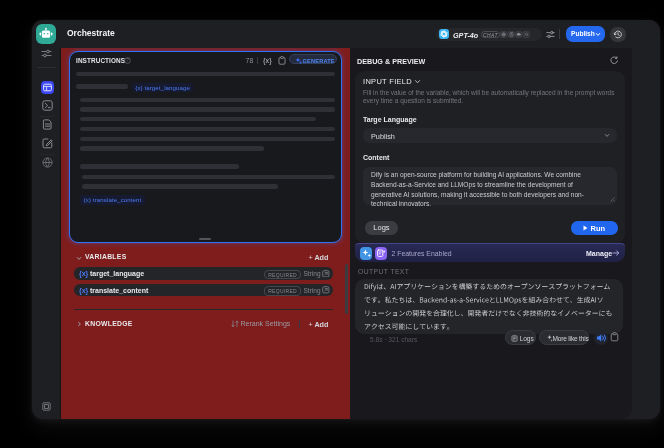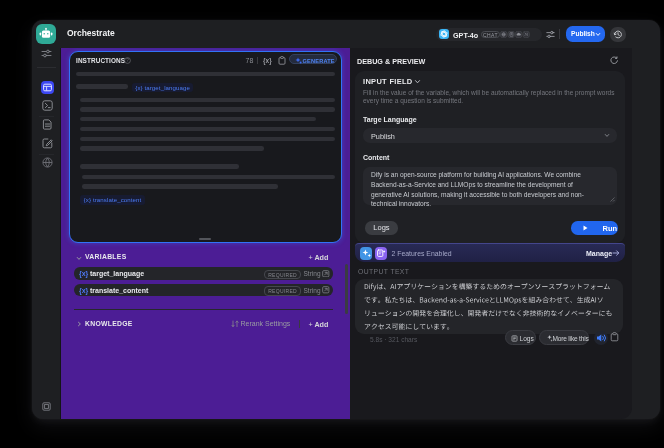--- a/index.html
+++ b/index.html
@@ -19,21 +19,21 @@
             <rect x="14.9" y="8.4" width="1.5" height="3.2" rx=".75"></rect>
           </g>
           <g fill="#2faa97">
             <circle cx="8.2" cy="9.7" r=".72"></circle>
             <circle cx="11.8" cy="9.7" r=".72"></circle>
           </g>
         </svg>
   </div>
   <div class="abs" style="left:35px;top:7.5px;font-size:8.5px;font-weight:bold;color:#f1f2f4;">Orchestrate</div>
 
-  <div class="abs" style="left:404px;top:7.5px;width:106px;height:13px;background:#26272b;border-radius:7px;">
+  <div class="abs" style="left:404px;top:7.5px;width:106px;height:13px;background:#26272b;border-radius:7px;font-style:italic;">
     <div class="abs" style="left:3px;top:1.5px;width:10px;height:10px;border-radius:3px;background:#3bb5f5;">
       <svg width="10" height="10" viewBox="0 0 20 20">
             <g stroke="#fff" stroke-width="1.9" fill="none" stroke-linecap="round">
               <path d="M10 3.6a3.4 3.4 0 0 1 3.4 3.4v3" transform="rotate(0 10 10)"></path>
               <path d="M10 3.6a3.4 3.4 0 0 1 3.4 3.4v3" transform="rotate(60 10 10)"></path>
               <path d="M10 3.6a3.4 3.4 0 0 1 3.4 3.4v3" transform="rotate(120 10 10)"></path>
               <path d="M10 3.6a3.4 3.4 0 0 1 3.4 3.4v3" transform="rotate(180 10 10)"></path>
               <path d="M10 3.6a3.4 3.4 0 0 1 3.4 3.4v3" transform="rotate(240 10 10)"></path>
               <path d="M10 3.6a3.4 3.4 0 0 1 3.4 3.4v3" transform="rotate(300 10 10)"></path>
             </g>
@@ -125,21 +125,21 @@
         </svg>
       </div>
   <div class="abs" style="left:10px;top:354px;">
         <svg width="9" height="9" viewBox="0 0 9 9" fill="none" stroke="#7c7e84" stroke-width="0.9">
           <rect x="0.8" y="0.8" width="7.4" height="7.4" rx="1.2"></rect>
           <rect x="2.6" y="2.6" width="3.8" height="3.8"></rect>
         </svg>
       </div>
 </div>
 
-<div class="abs" style="left:29px;top:28px;width:289px;height:371px;background:#4c1d95;overflow:hidden;">
+<div class="abs" style="left:29px;top:28px;width:289px;height:371px;background:#7f1d1d;overflow:hidden;">
 
   <div class="abs" style="left:7.5px;top:3px;width:273px;height:192px;background:#18191d;border:1.2px solid #3273f6;border-radius:9px;box-shadow:0 0 4px 0.5px rgba(50,115,246,0.3);">
     <div class="abs" style="left:6.5px;top:5.2px;font-size:6.4px;font-weight:bold;letter-spacing:.1px;color:#e3e4e8;">INSTRUCTIONS</div>
     <div class="abs" style="left:54px;top:5px;width:7px;height:7px;">
           <svg width="7" height="7" viewBox="0 0 7 7">
             <circle cx="3.5" cy="3.5" r="2.9" fill="none" stroke="#6b6d73" stroke-width="0.7"></circle>
             <text x="3.5" y="5.2" font-size="4.5" fill="#6b6d73" text-anchor="middle">?</text>
           </svg>
         </div>
     <div class="abs" style="left:176px;top:4.6px;font-size:7px;color:#8b8d93;">78</div>
@@ -233,21 +233,21 @@
 <div class="abs" style="left:318px;top:28px;width:282px;height:371px;background:#19191d;border-radius:0 0 11px 0;overflow:hidden;">
   <div class="abs" style="left:7px;top:8.5px;font-size:7.2px;font-weight:bold;color:#ececef;">DEBUG &amp; PREVIEW</div>
   <div class="abs" style="left:259.5px;top:7.5px;">
         <svg width="8.5" height="8.5" viewBox="0 0 10 10" fill="none" stroke="#9a9ca2" stroke-width="1.1" stroke-linecap="round">
           <path d="M8.8 5.6a3.9 3.9 0 1 1-.9-3.2"></path>
           <path d="M8.2 1v1.8H6.4"></path>
         </svg>
       </div>
 
   <div class="abs" style="left:5px;top:22.5px;width:270px;height:172px;background:#1f2024;border-radius:9px;">
-    <div class="abs" style="left:8px;top:6.5px;font-size:7.5px;font-weight:bold;letter-spacing:.3px;color:#e8e9ec;">INPUT FIELD</div>
+    <div class="abs" style="left:8px;top:6.5px;font-size:7.5px;font-weight:normal;letter-spacing:.3px;color:#e8e9ec;">INPUT FIELD</div>
     <div class="abs" style="left:59px;top:8.6px;">
           <svg width="7" height="5.5" viewBox="0 0 7 5.5" fill="none" stroke="#b8bac0" stroke-width="1">
             <path d="M1.2 1.3l2.3 2.5 2.3-2.5"></path>
           </svg>
         </div>
     <div class="abs" style="left:8px;top:18.5px;font-size:6.5px;line-height:8.2px;color:#75777e;white-space:nowrap;">Fill in the value of the variable, which will be automatically replaced in the prompt words<br>every time a question is submitted.</div>
     <div class="abs" style="left:8px;top:45px;font-size:7px;font-weight:bold;color:#e8e9ec;">Targe Language</div>
     <div class="abs" style="left:8px;top:57.2px;width:254px;height:15px;background:#27282d;border-radius:7px;">
       <div class="abs" style="left:8px;top:4px;font-size:7.3px;color:#dcdde0;">Publish</div>
       <div class="abs" style="right:7px;top:5.5px;">
@@ -263,21 +263,21 @@
             <svg width="5" height="5" viewBox="0 0 5 5" stroke="#6e7076" stroke-width="0.7">
               <path d="M4.5.5L.5 4.5M4.5 3L3 4.5"></path>
             </svg>
           </div>
     </div>
     <div class="abs" style="left:10px;top:150.5px;width:33px;height:13.5px;background:#3a3c41;border-radius:6.7px;font-size:7.5px;color:#e3e4e8;text-align:center;line-height:13.5px;">Logs</div>
     <div class="abs" style="right:7px;top:150.5px;width:47.5px;height:13.5px;background:#2166ee;border-radius:6.7px;">
       <svg class="abs" style="left:12px;top:4px;" width="5" height="6" viewBox="0 0 5 6">
             <path d="M0.5 0.5l4 2.5-4 2.5z" fill="#fff"></path>
           </svg>
-      <div class="abs" style="left:20px;top:2.7px;font-size:7.5px;font-weight:bold;color:#fff;margin-left:12px;">Run</div>
+      <div class="abs" style="left:20px;top:2.7px;font-size:7.5px;font-weight:bold;color:#fff;">Run</div>
     </div>
   </div>
 
   <div class="abs" style="left:5px;top:195.4px;width:270px;height:18.3px;background:linear-gradient(180deg,#282a55,#202145);border-top:1px solid #44468c;border-radius:4px 4px 9px 9px;">
     <div class="abs" style="left:4.5px;top:2.8px;width:12.5px;height:12.5px;background:#4295e5;border-radius:4px;">
           <svg width="12.5" height="12.5" viewBox="0 0 12.5 12.5" fill="#fff">
             <path d="M5.4 2.6l.8 2.1 2.1.8-2.1.8-.8 2.1-.8-2.1-2.1-.8 2.1-.8z"></path>
             <path d="M9.3 6.8l.5 1.2 1.2.5-1.2.5-.5 1.2-.5-1.2-1.2-.5 1.2-.5z"></path>
           </svg>
         </div>

